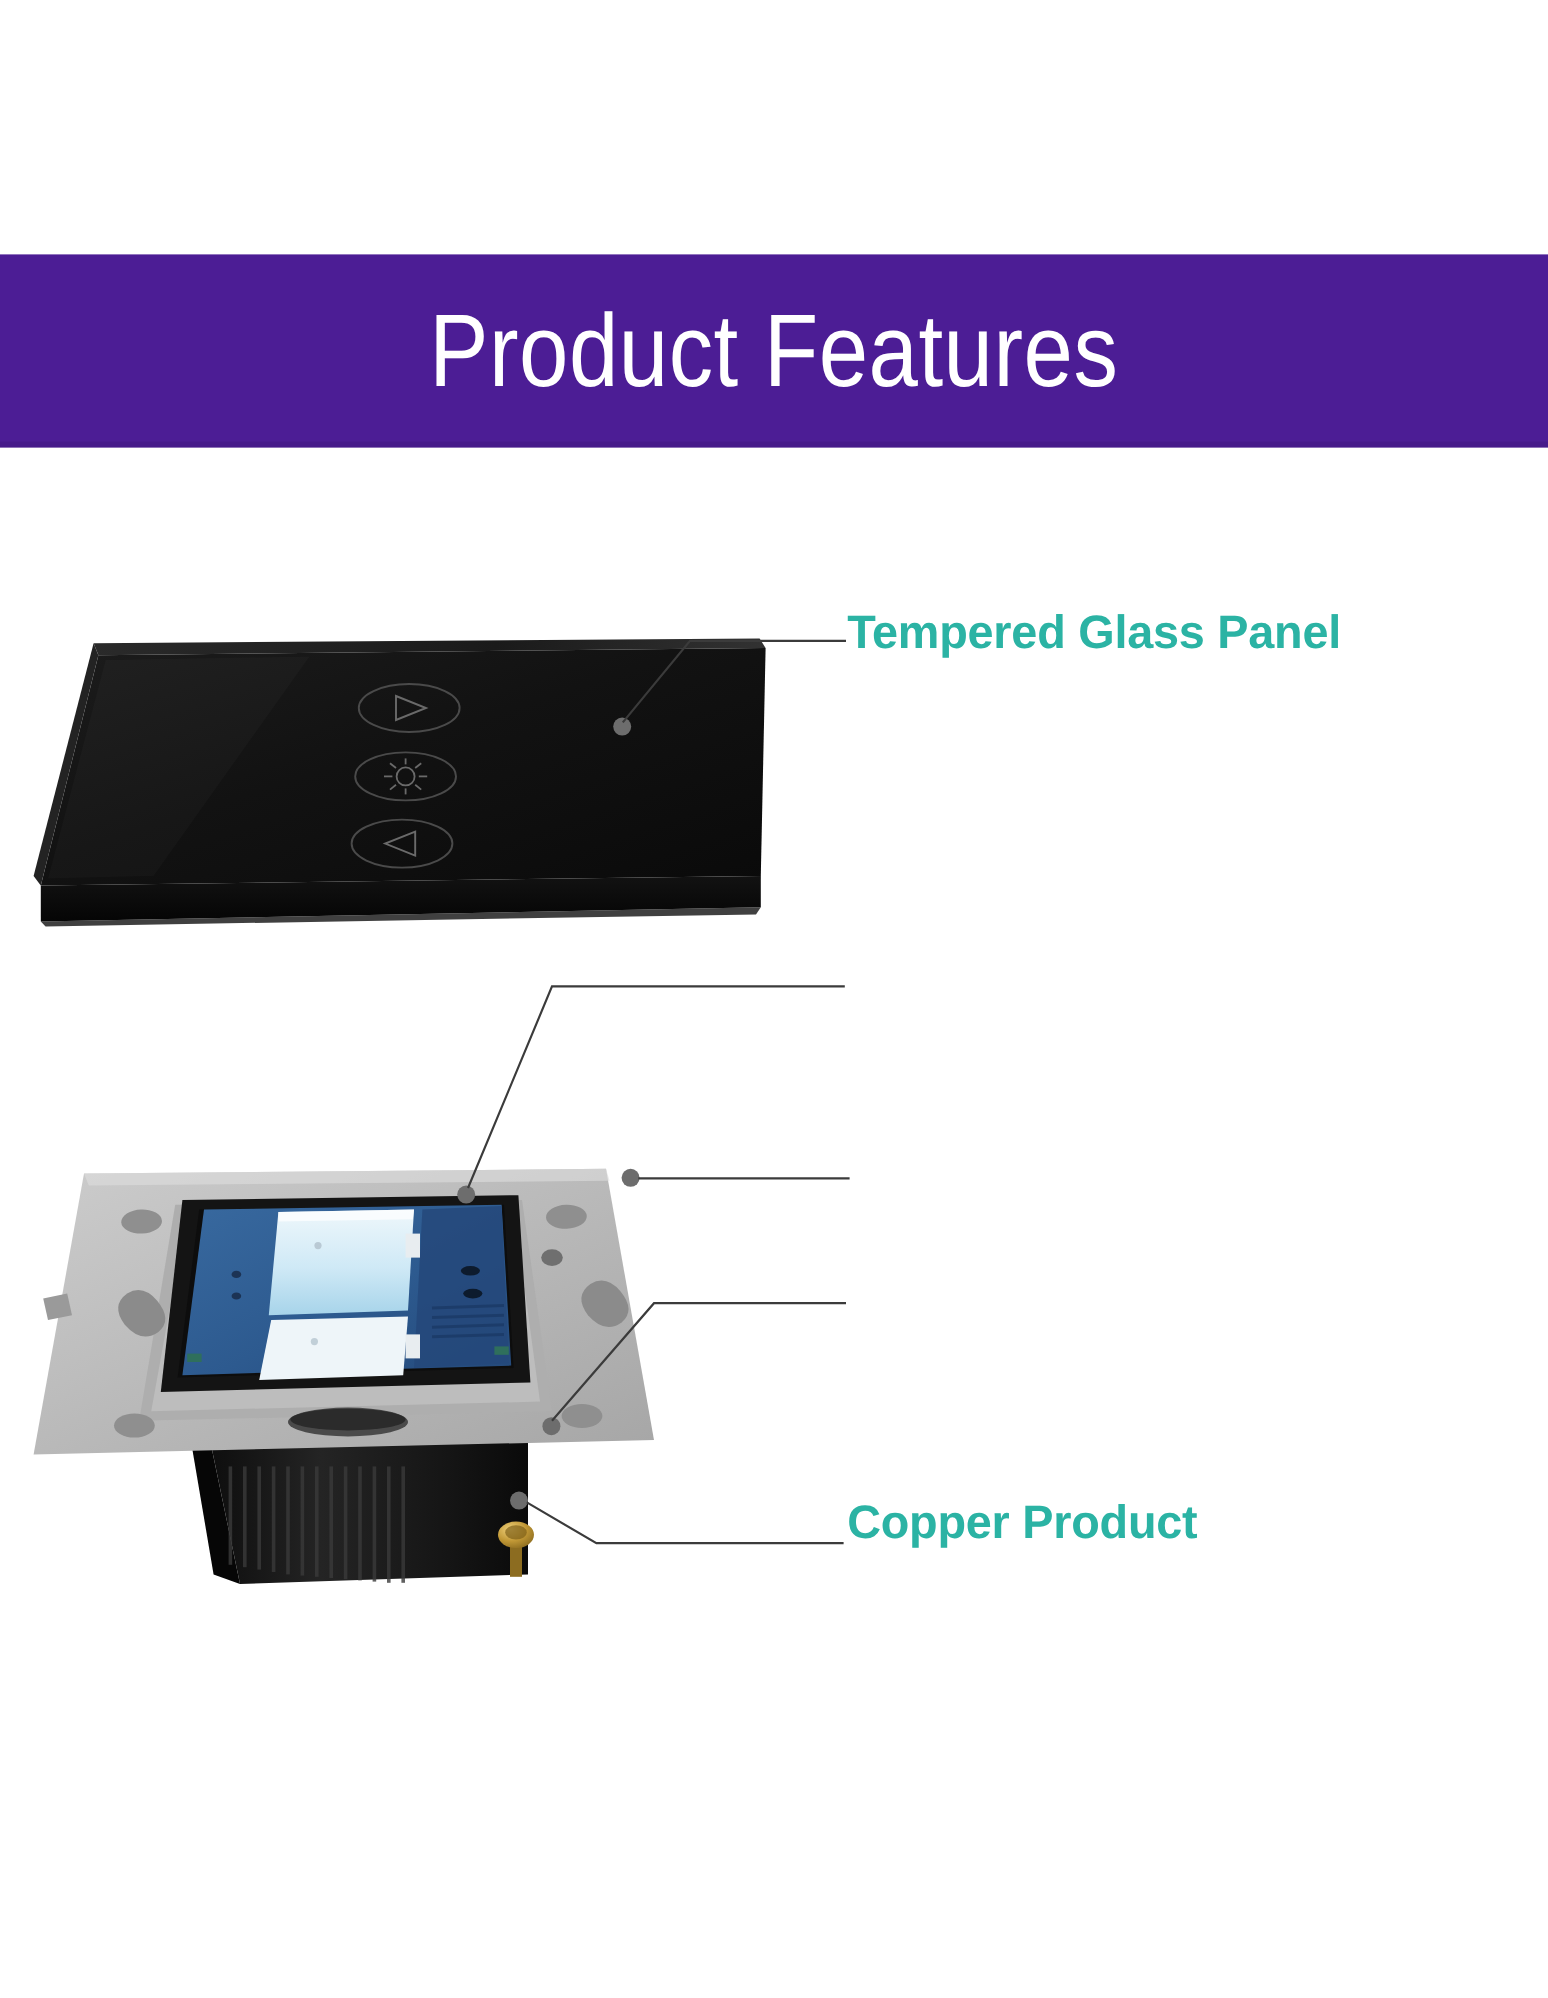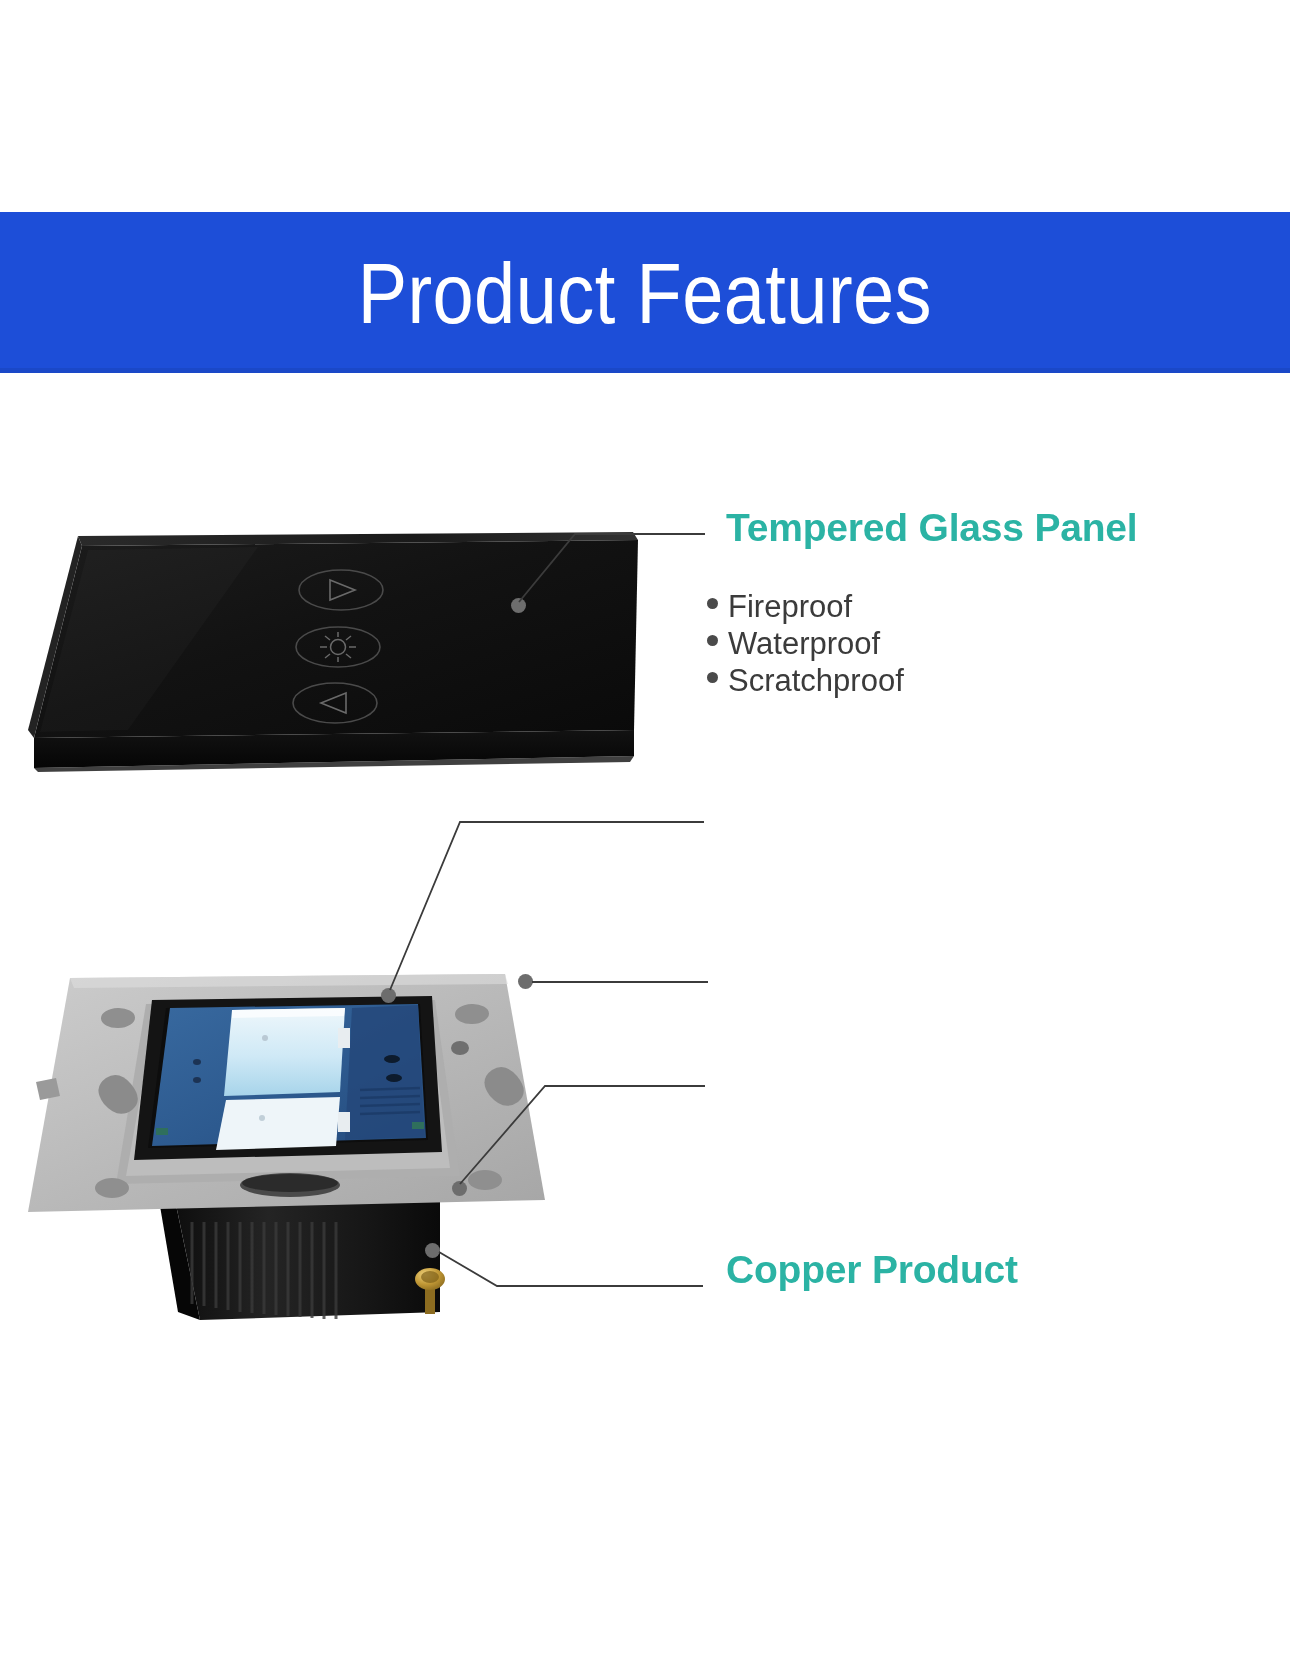--- a/index.html
+++ b/index.html
@@ -7,21 +7,21 @@
     width: 1290px; height: 1665px;
     background: #ffffff;
     font-family: "Liberation Sans", sans-serif;
     overflow: hidden;
   }
   #page { position: relative; width: 1290px; height: 1665px; background: #fff; }
 
   
   #banner {
     position: absolute; left: 0; top: 212px; width: 1290px; height: 161px;
-    background: #1d4ed8;
+    background: #4c1d95;
     display: flex; align-items: center; justify-content: center;
   }
   #banner-title {
     color: #ffffff;
     font-size: 86px;
     font-weight: 400;
     letter-spacing: 0.5px;
     line-height: 1;
     transform: scaleX(0.86);
     white-space: nowrap;
@@ -33,21 +33,20 @@
 
   
   .callout-title {
     position: absolute;
     color: #2bb3a4;
     font-weight: bold;
     font-size: 39px;
     line-height: 1.05;
     white-space: nowrap;
     letter-spacing: -0.2px;
-    margin-left: 20px;
   }
   #label-glass   { left: 706px; top: 508px; }
   #label-tuya    { left: 706px; top: 787px; }
   #label-iron    { left: 706px; top: 958px; }
   #label-flame   { left: 702px; top: 1057px; }
   #label-screws  { left: 706px; top: 1250px; }
 
   
   #bullet-list {
     position: absolute; left: 707px; top: 588px;
@@ -156,34 +155,20 @@
     </svg>
   </div>
 
   <div class="dot-marker" style="left:511px; top:598px;"></div>
   <svg class="leader" style="left:515px; top:528px; width:200px; height:80px;" width="200" height="80">
     <polyline points="4,74 60,6 190,6" fill="none" stroke="#3b3b3b" stroke-width="1.8"></polyline>
   </svg>
 
   <div class="callout-title" id="label-glass">Tempered Glass Panel</div>
 
-  <ul id="bullet-list">
-    <li>
-      <span class="dot"></span>
-      <span>Fireproof</span>
-    </li>
-    <li>
-      <span class="dot"></span>
-      <span>Waterproof</span>
-    </li>
-    <li>
-      <span class="dot"></span>
-      <span>Scratchproof</span>
-    </li>
-  </ul>
 
   <div id="internal-img">
     <svg width="645" height="420" viewBox="0 0 645 420">
       <defs>
         <linearGradient id="plateG" x1="0" y1="0" x2="1" y2="1">
           <stop offset="0%" stop-color="#cccccc"></stop>
           <stop offset="50%" stop-color="#b9b9b9"></stop>
           <stop offset="100%" stop-color="#a6a6a6"></stop>
         </linearGradient>
         <linearGradient id="pcbG" x1="0" y1="0" x2="1" y2="1">

